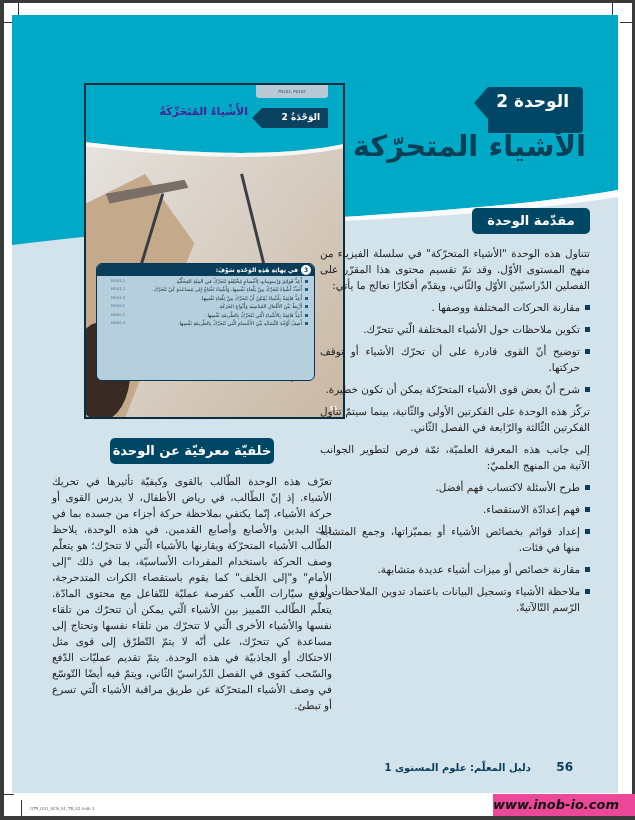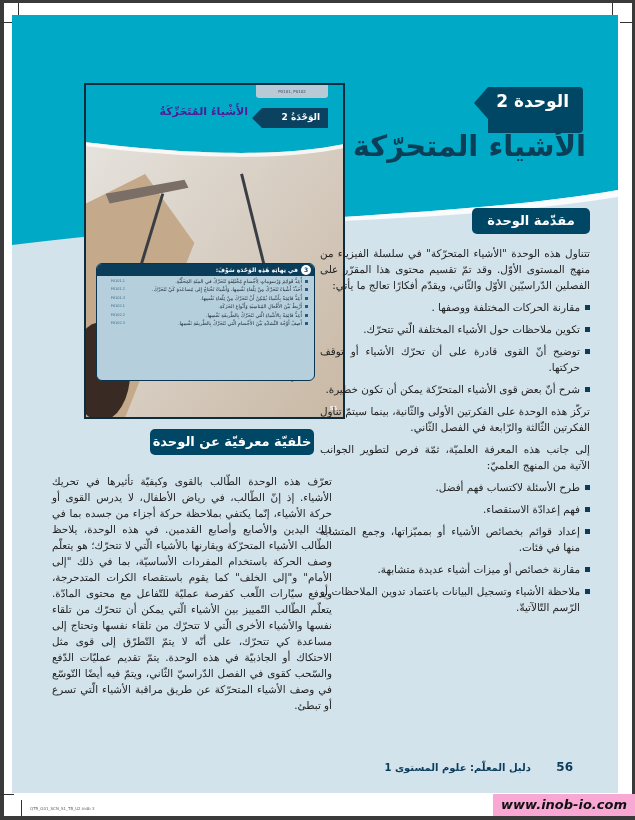--- a/index.html
+++ b/index.html
@@ -35,37 +35,37 @@
     border-radius: 6px; overflow: hidden; direction: rtl; }
   .outcomes-head { background: #0a3d5a; color: #fff; font-size: 6px; font-weight: bold; height: 12px; line-height: 12px; padding-right: 16px; position: relative; }
   .outcomes-badge { position: absolute; right: 3px; top: 1px; width: 10px; height: 10px; border-radius: 50%; background: #fff; color: #0a3d5a;
     font-size: 6px; line-height: 10px; text-align: center; }
   .outcome { display: flex; align-items: flex-start; font-size: 5px; color: #1a2a35; line-height: 7px; padding: 1.5px 6px 0 6px; }
   .outcome .code { color: #3a6a88; font-size: 3.5px; width: 22px; flex-shrink: 0; }
   .outcome .sq { width: 3px; height: 3px; background: #2a5a80; margin: 2px 0 0 3px; flex-shrink: 0; }
   .thumb-pagenum { position: absolute; right: 6px; bottom: 6px; font-size: 5px; color: #fff; font-weight: bold; }
 
   .sec-head { position: absolute; background: #004766; color: #fff; font-weight: bold; font-size: 13px; direction: rtl; text-align: center;
-    border-radius: 5px; height: 26px; line-height: 26px; margin-left: 40px; }
+    border-radius: 5px; height: 26px; line-height: 26px; }
   .sec-intro { right: 28px; top: 193px; width: 118px; }
-  .sec-back { left: 98px; top: 414px; width: 164px; }
+  .sec-back { left: 98px; top: 423px; width: 164px; }
 
   .col-right { position: absolute; right: 28px; top: 230px; width: 270px; direction: rtl; text-align: justify; font-family: "DejaVu Serif", serif;
     font-size: 10.4px; line-height: 16px; color: #222; }
   .col-left { position: absolute; left: 40px; top: 458px; width: 280px; direction: rtl; text-align: justify; font-family: "DejaVu Serif", serif;
     font-size: 10.4px; line-height: 16px; color: #222; }
   .col-right p, .col-left p { margin-bottom: 6px; }
   .bullet { display: flex; align-items: flex-start; margin-bottom: 6px; }
   .bullet .sq { width: 5px; height: 5px; background: #0a3d5a; margin: 6px 0 0 5px; flex-shrink: 0; }
 
   .footer { position: absolute; right: 45px; top: 745px; direction: rtl; font-size: 10px; color: #0a3d5a; font-weight: bold; }
   .footer .num { font-size: 12px; margin-left: 22px; }
 
-  .watermark { position: absolute; right: 0; top: 794px; width: 142px; height: 22px; background: #f9a8d4; color: #111; font-weight: bold; font-style: italic;
-    font-size: 13px; text-align: center; line-height: 22px; }
+  .watermark { position: absolute; right: 0; top: 794px; width: 142px; height: 22px; background: #ec4899; color: #111; font-weight: bold; font-style: italic;
+    font-size: 13px; text-align: left; line-height: 22px; }
   .slug { position: absolute; left: 30px; top: 806px; font-size: 4px; color: #666; }
 </style>
 </head>
 <body>
 
 <div class="sheet"></div>
 <div class="crop-h" style="left:0;top:22px;width:14px;"></div>
 <div class="crop-v" style="left:18px;top:3px;height:12px;"></div>
 <div class="crop-h" style="left:0;top:794px;width:14px;"></div>
 <div class="crop-v" style="left:21px;top:800px;height:16px;"></div>

